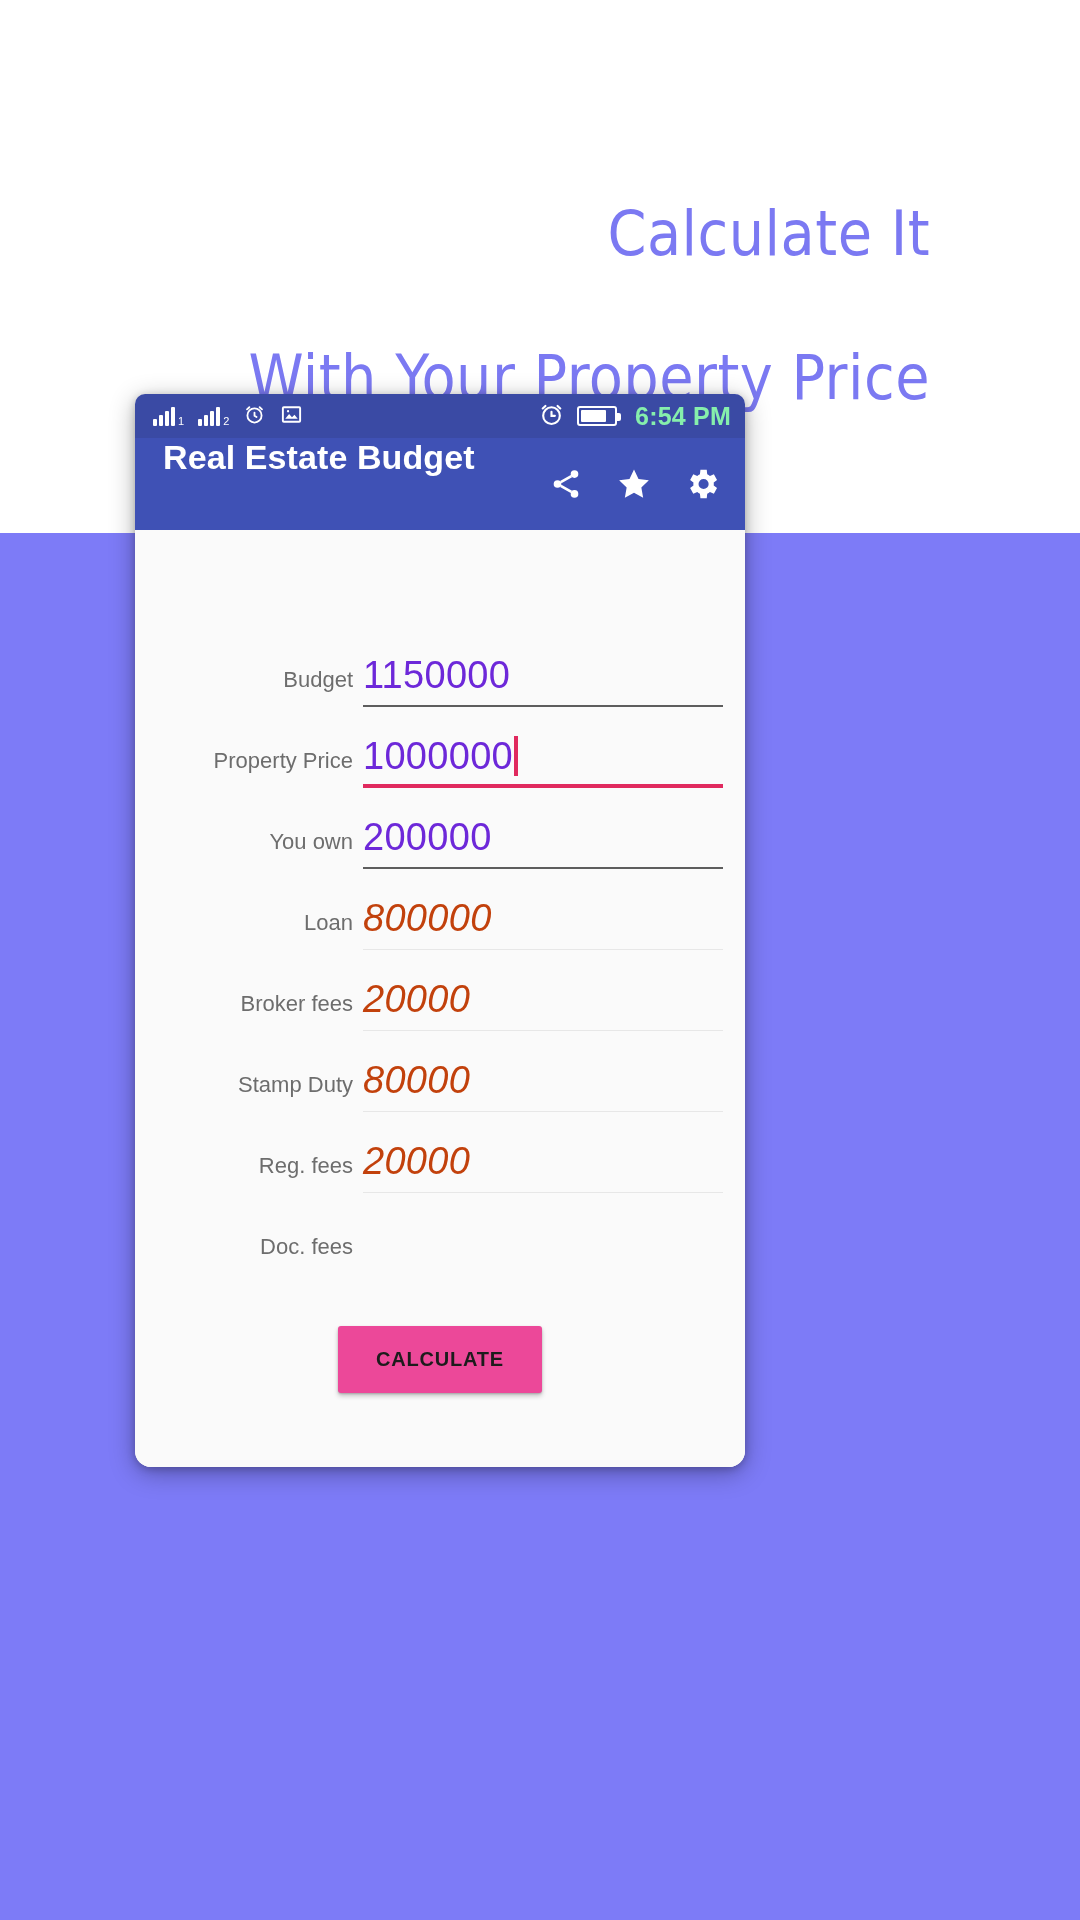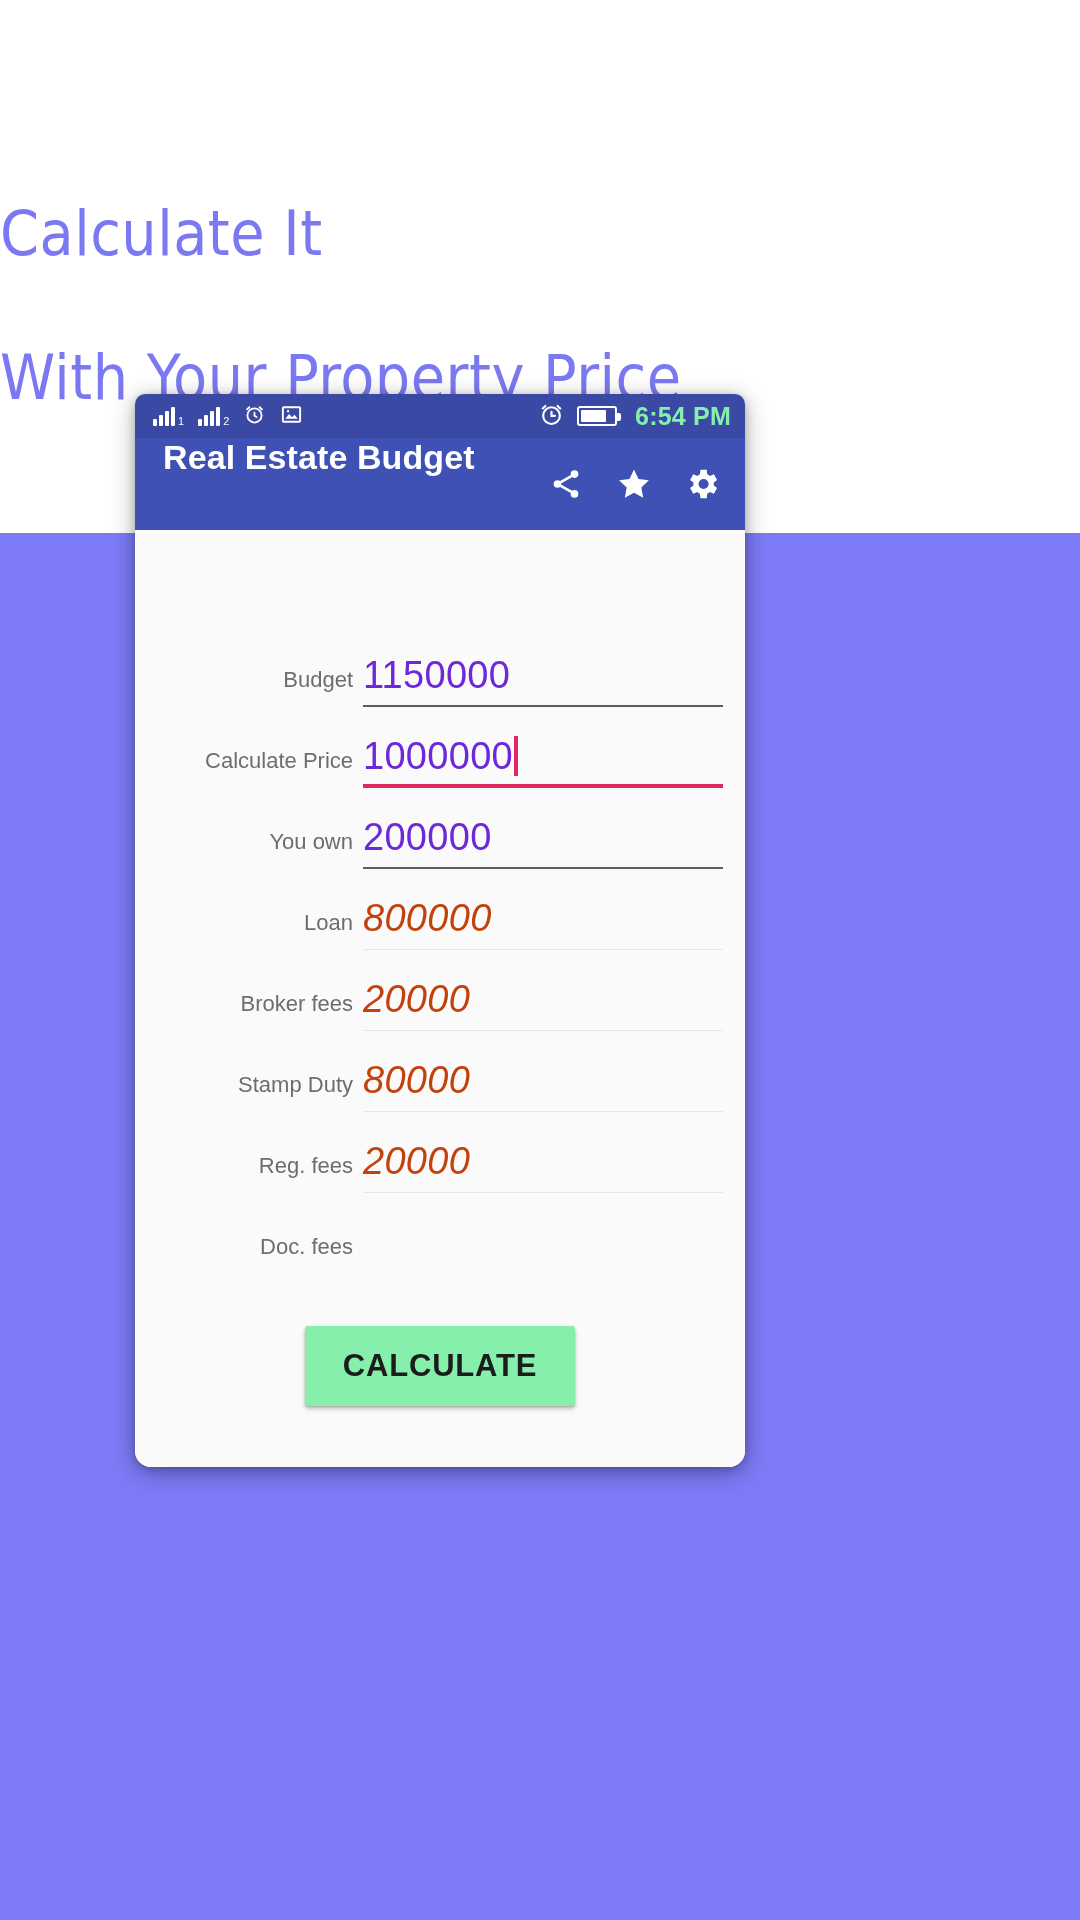--- a/index.html
+++ b/index.html
@@ -17,21 +17,21 @@
     background:#ffffff;
   }
   .bg-bottom {
     position:absolute; left:0; top:533px; width:1080px; height:1387px;
     background:#7d7bf7;
   }
 
   
   .headline {
     position:absolute; left:0; top:126px; width:930px;
-    text-align:left;
+    text-align:right;
     color:#7b79f2;
     font-family:"DejaVu Sans Condensed","Liberation Sans Narrow","Liberation Sans", sans-serif;
     font-size:64px;
     font-weight:400;
     line-height:72px;
     letter-spacing:0.5px;
     white-space:pre-line;
   }
   .headline .hl-line { display:block; }
   .hl-1 { font-size:62px; }
@@ -157,26 +157,26 @@
     vertical-align:-7px;
     margin-left:1px;
   }
 
   
   .calc-wrap {
     display:flex; justify-content:center;
     margin-top:52px;
   }
   .calc-btn {
-    background:#86efac;
+    background:#ec4899;
     color:#1c1c1c;
     border:none;
     border-radius:3px;
     font-family:"Liberation Sans", sans-serif;
-    font-size:31px;
+    font-size:20px;
     font-weight:700;
     letter-spacing:0.8px;
     padding:22px 38px;
     box-shadow:0 3px 5px rgba(0,0,0,0.22), 0 1px 2px rgba(0,0,0,0.18);
     cursor:pointer;
   }
 </style>
 </head>
 <body>
 
@@ -270,21 +270,21 @@
 
     <div class="field-row">
       <div class="field-label">Budget</div>
       <div class="field-input">
         <div class="field-value">1150000</div>
         <div class="underline"></div>
       </div>
     </div>
 
     <div class="field-row">
-      <div class="field-label">Calculate Price</div>
+      <div class="field-label">Property Price</div>
       <div class="field-input">
         <div class="field-value"><span>1000000</span><span class="caret"></span></div>
         <div class="underline focus"></div>
       </div>
     </div>
 
     <div class="field-row">
       <div class="field-label">You own</div>
       <div class="field-input">
         <div class="field-value">200000</div>

